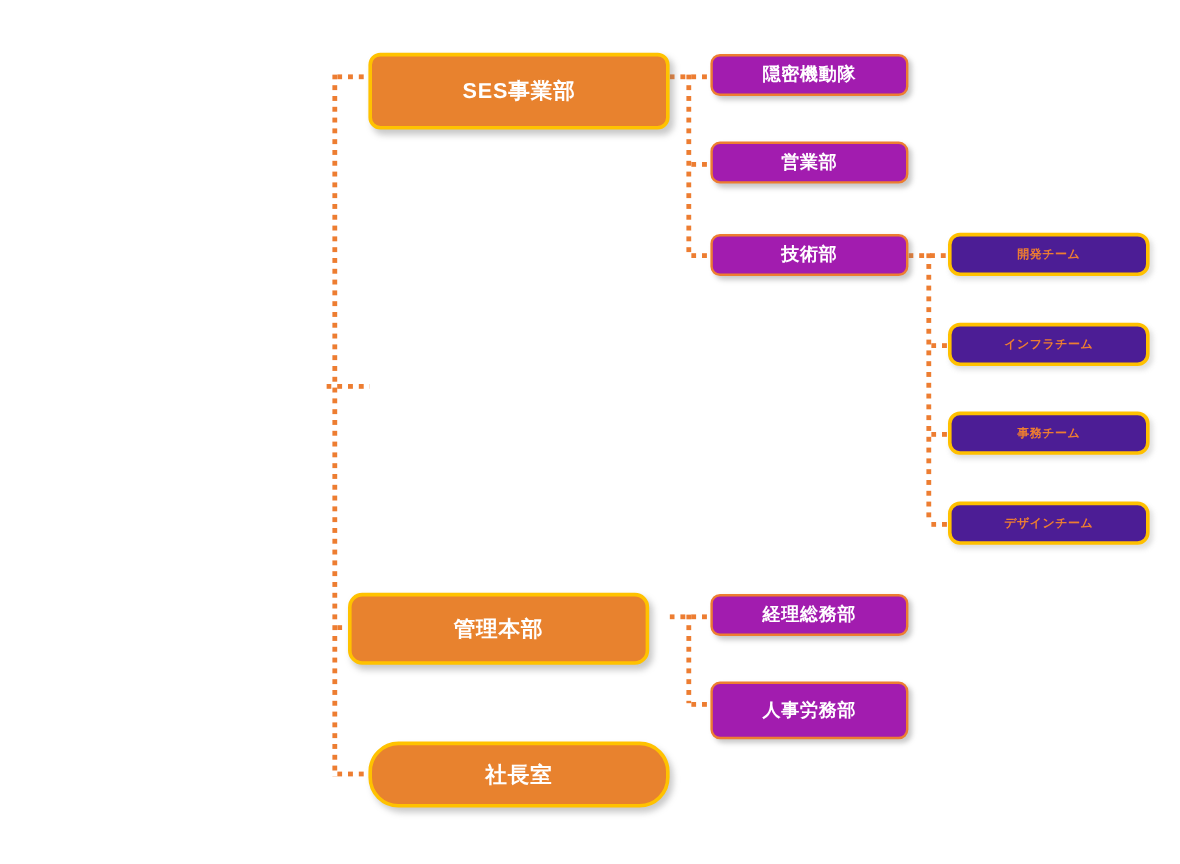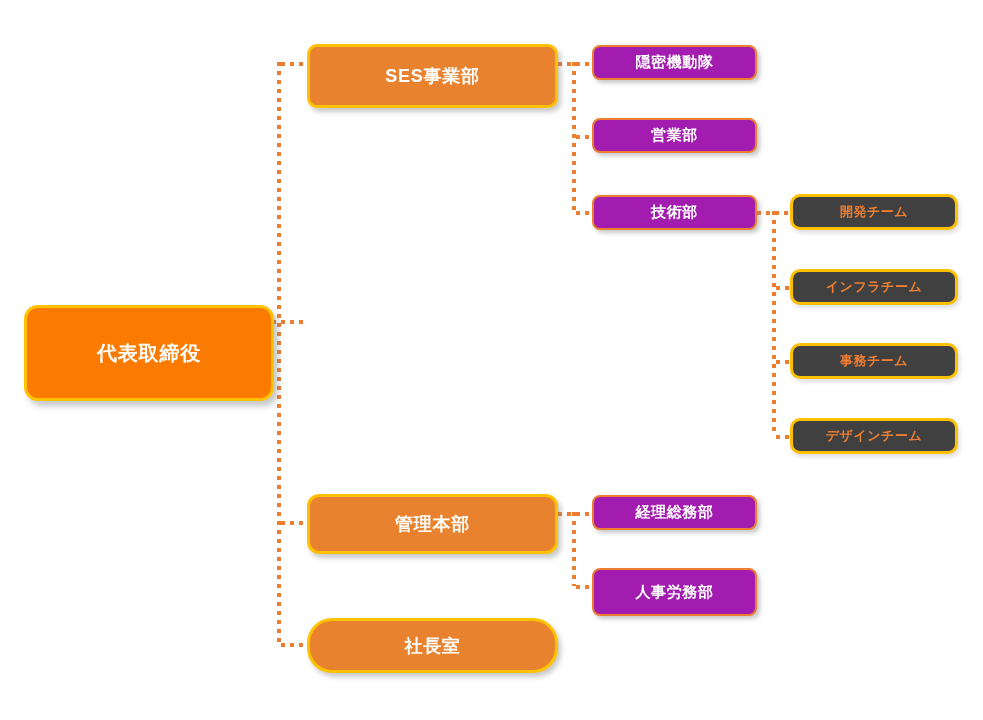--- a/index.html
+++ b/index.html
@@ -57,24 +57,24 @@
     border: 2px solid #ED7D31;
     color: #ffffff;
     font-size: 15px;
     font-weight: bold;
     border-radius: 8px;
     box-shadow: 3px 3px 4px rgba(120,120,120,0.40);
   }
 
   
   .lvl4 {
-    background: #404040;
+    background: #4c1d95;
     border: 3px solid #FFC000;
     color: #ED7D31;
-    font-size: 13px;
+    font-size: 10px;
     font-weight: bold;
     border-radius: 10px;
     box-shadow: 2px 3px 4px rgba(150,150,150,0.30);
   }
 
   
   .conn {
     position: absolute;
     background-repeat: repeat;
   }
@@ -118,25 +118,24 @@
   <div class="conn conn-v" style="left:772px; top:211px; height:224px;"></div>
   <div class="conn conn-h" style="left:757px; top:211px; width:37px;"></div>
   <div class="conn conn-h" style="left:776px; top:286px; width:18px;"></div>
   <div class="conn conn-h" style="left:776px; top:360px; width:18px;"></div>
   <div class="conn conn-h" style="left:776px; top:435px; width:18px;"></div>
 
   <div class="conn conn-v" style="left:572px; top:512px; height:74px;"></div>
   <div class="conn conn-h" style="left:558px; top:512px; width:38px;"></div>
   <div class="conn conn-h" style="left:576px; top:585px; width:20px;"></div>
 
-  <div class="node lvl1" style="left:24px; top:305px; width:250px; height:96px;">代表取締役</div>
 
   <div class="node lvl2" style="left:307px; top:44px; width:251px; height:64px;border-radius:10px;">SES事業部</div>
 
-  <div class="node lvl2" style="left:307px; top:494px; width:251px; height:60px;">管理本部</div>
+  <div class="node lvl2" style="left:290px; top:494px; width:251px; height:60px;">管理本部</div>
 
   <div class="node lvl2" style="left:307px; top:618px; width:251px; height:55px;border-radius:25px;">社長室</div>
 
   <div class="node lvl3" style="left:592px; top:45px; width:165px; height:35px;">隠密機動隊</div>
 
   <div class="node lvl3" style="left:592px; top:118px; width:165px; height:35px;">営業部</div>
 
   <div class="node lvl3" style="left:592px; top:195px; width:165px; height:35px;">技術部</div>
 
   <div class="node lvl3" style="left:592px; top:495px; width:165px; height:35px;font-family:Liberation Mono, monospace;">経理総務部</div>

